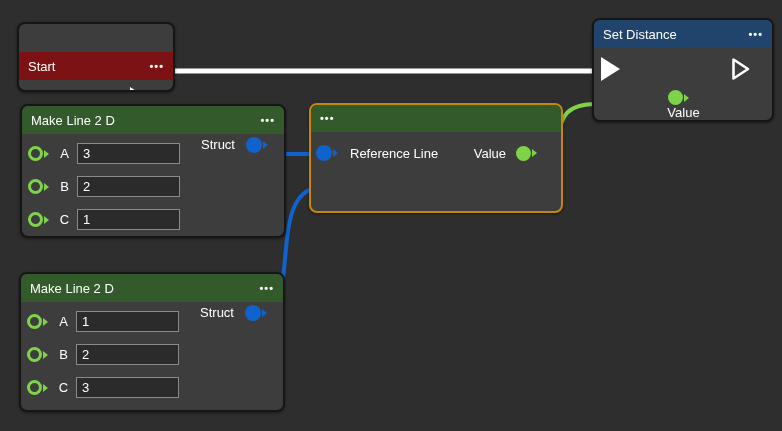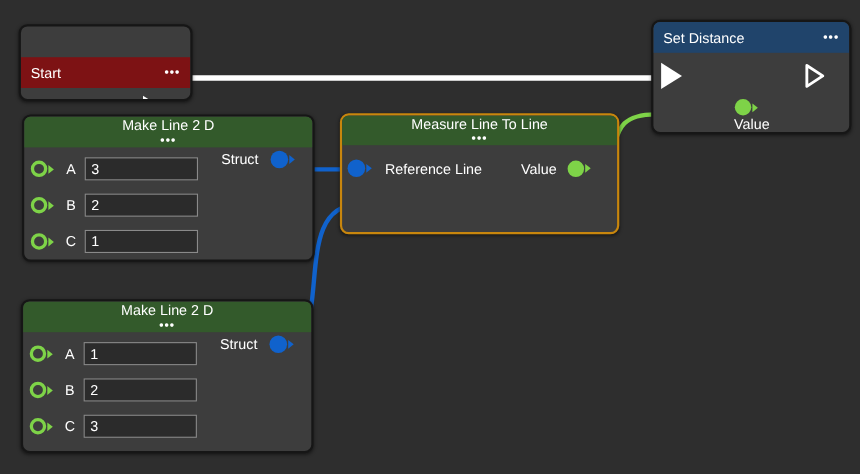--- a/index.html
+++ b/index.html
@@ -20,21 +20,21 @@
     overflow:hidden;
     box-shadow:0 1px 3px rgba(0,0,0,.45);
   }
   .node.selected { border-color:#c8860d; }
   .node-header {
     height:28px; display:flex; align-items:center; justify-content:space-between;
     padding:0 9px; font-size:13px; color:#fff;
   }
   .hdr-red   { background:#7d1214;margin-top:28px; }
   .hdr-blue  { background:#20446b; }
-  .hdr-green { background:#335a2b;flex-direction:column; }
+  .hdr-green { background:#335a2b; }
   .menu-dots {
     font-weight:bold; font-size:11px; letter-spacing:1px; color:#fff;
     line-height:1; cursor:pointer; user-select:none;
   }
 
   
   .port { display:flex; align-items:center; flex:0 0 auto; }
   .pin { border-radius:50%; }
   .pin-ring-green { width:15px; height:15px; border:3px solid #7ed348; background:transparent; }
   .pin-fill-green { width:15px; height:15px; background:#7ed348; }
@@ -173,21 +173,20 @@
       <div class="port">
         <div class="pin pin-fill-blue"></div>
           <div class="notch notch-blue"></div>
       </div>
     </div>
   </div>
 </div>
 
 <div class="node n-measure selected">
   <div class="node-header hdr-green">
-    <span>Measure Line To Line</span>
     <span class="menu-dots">•••</span>
   </div>
   <div class="ms-body">
     <div class="ms-row">
       <div class="port">
         <div class="pin pin-fill-blue"></div>
           <div class="notch notch-blue"></div>
       </div>
       <span class="lbl-in">Reference Line</span>
       <div class="rgroup">

